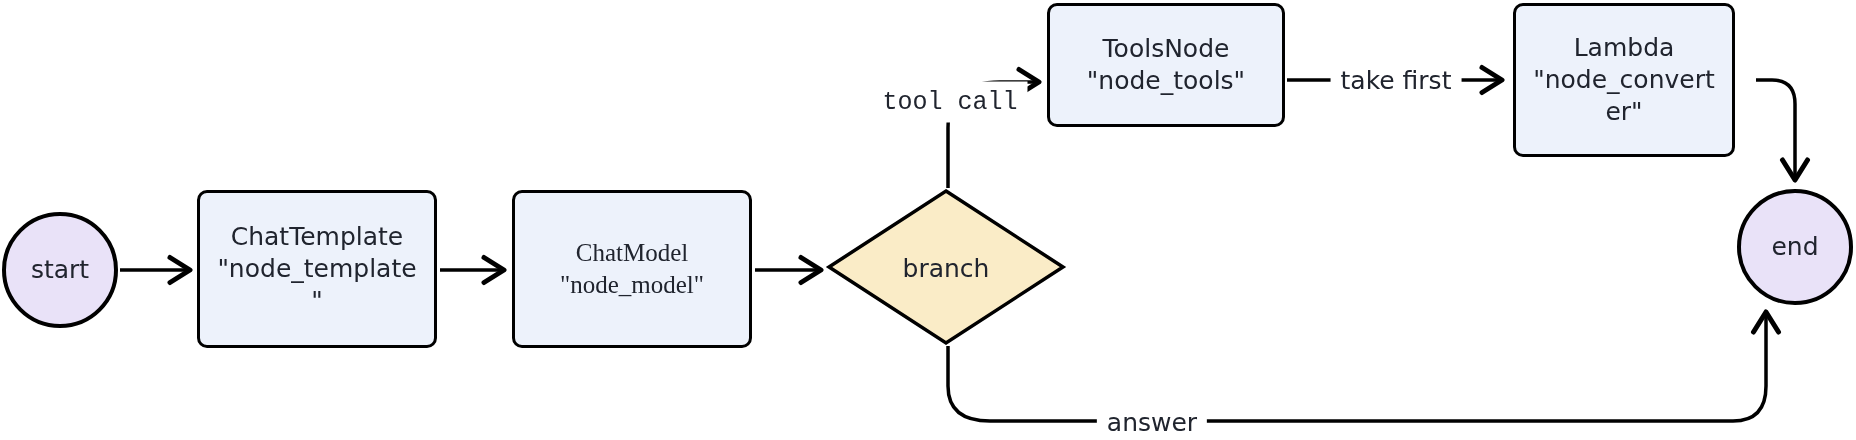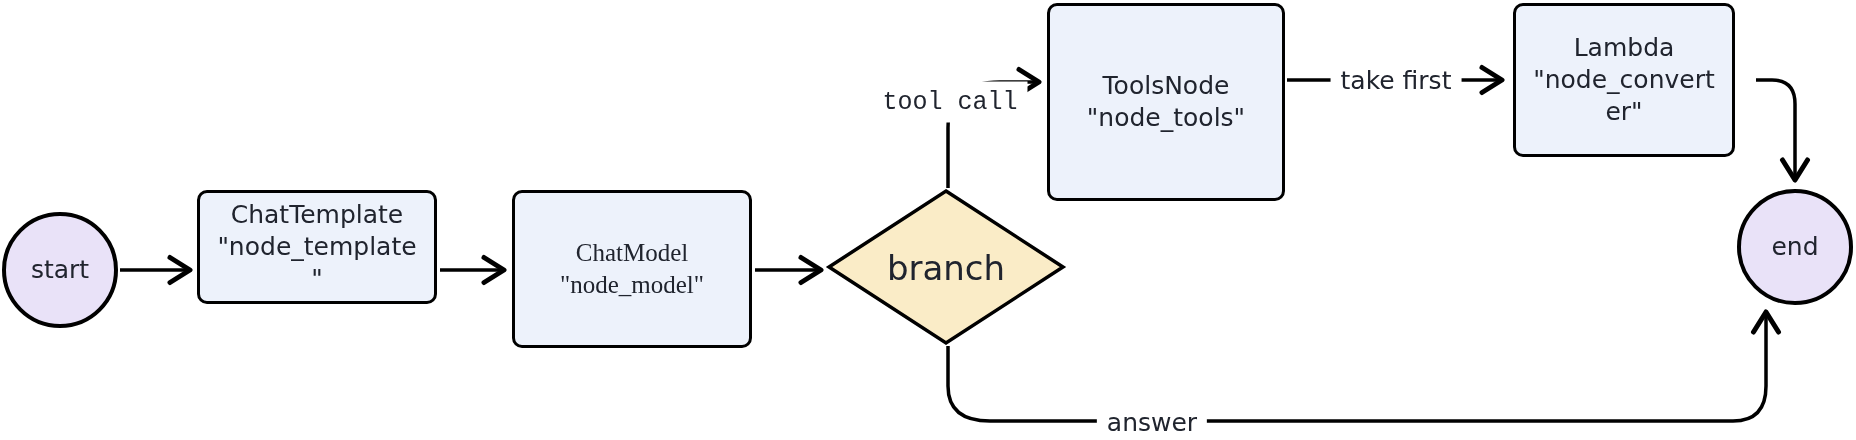--- a/index.html
+++ b/index.html
@@ -71,21 +71,21 @@
     position: absolute;
     transform: translate(-50%, -50%);
     background: var(--canvas-bg, #ffffff);
     padding: 6px 10px;
     font-size: 25px;
     white-space: nowrap;
   }
   .diamond-label {
     position: absolute;
     transform: translate(-50%, -50%);
-    font-size: 34px;
+    font-size: 25px;
     white-space: nowrap;
   }
 </style>
 </head>
 <body>
 
 <div class="canvas">
 
   <svg class="edges" xmlns="http://www.w3.org/2000/svg">
     <defs>
@@ -102,33 +102,33 @@
     <path class="edge" marker-end="url(#arrowhead)" d="M 1756 80 L 1772 80 Q 1795 80 1795 104 L 1795 180"></path>
     <path class="edge" marker-end="url(#arrowhead)" d="M 948 346 L 948 386 Q 948 421 990 421 L 1733 421 Q 1766 421 1766 386 L 1766 312"></path>
 
     <polygon class="diamond-shape" points="946,191 1063,267 946,343 829,267"></polygon>
   </svg>
 
   <div class="node circle-node" style="left:2px; top:212px; width:116px; height:116px;">
     <span>start</span>
   </div>
 
-  <div class="node rect-node" style="left:197px; top:190px; width:240px; height:114px;">
+  <div class="node rect-node" style="left:197px; top:190px; width:240px; height:158px;">
     <span class="node-title">ChatTemplate</span>
     <span class="node-id">"node_template"</span>
   </div>
 
   <div class="node rect-node" style="left:512px; top:190px; width:240px; height:158px;font-family:Liberation Serif, serif;">
     <span class="node-title">ChatModel</span>
     <span class="node-id">"node_model"</span>
   </div>
 
   <div class="diamond-label" style="left:946px; top:268px;">branch</div>
 
-  <div class="node rect-node" style="left:1047px; top:3px; width:238px; height:198px;justify-content:center;">
+  <div class="node rect-node" style="left:1047px; top:3px; width:238px; height:124px;justify-content:center;">
     <span class="node-title">ToolsNode</span>
     <span class="node-id">"node_tools"</span>
   </div>
 
   <div class="node rect-node" style="left:1513px; top:3px; width:222px; height:154px;">
     <span class="node-title">Lambda</span>
     <span class="node-id">"node_converter"</span>
   </div>
 
   <div class="node circle-node" style="left:1737px; top:189px; width:116px; height:116px;">

